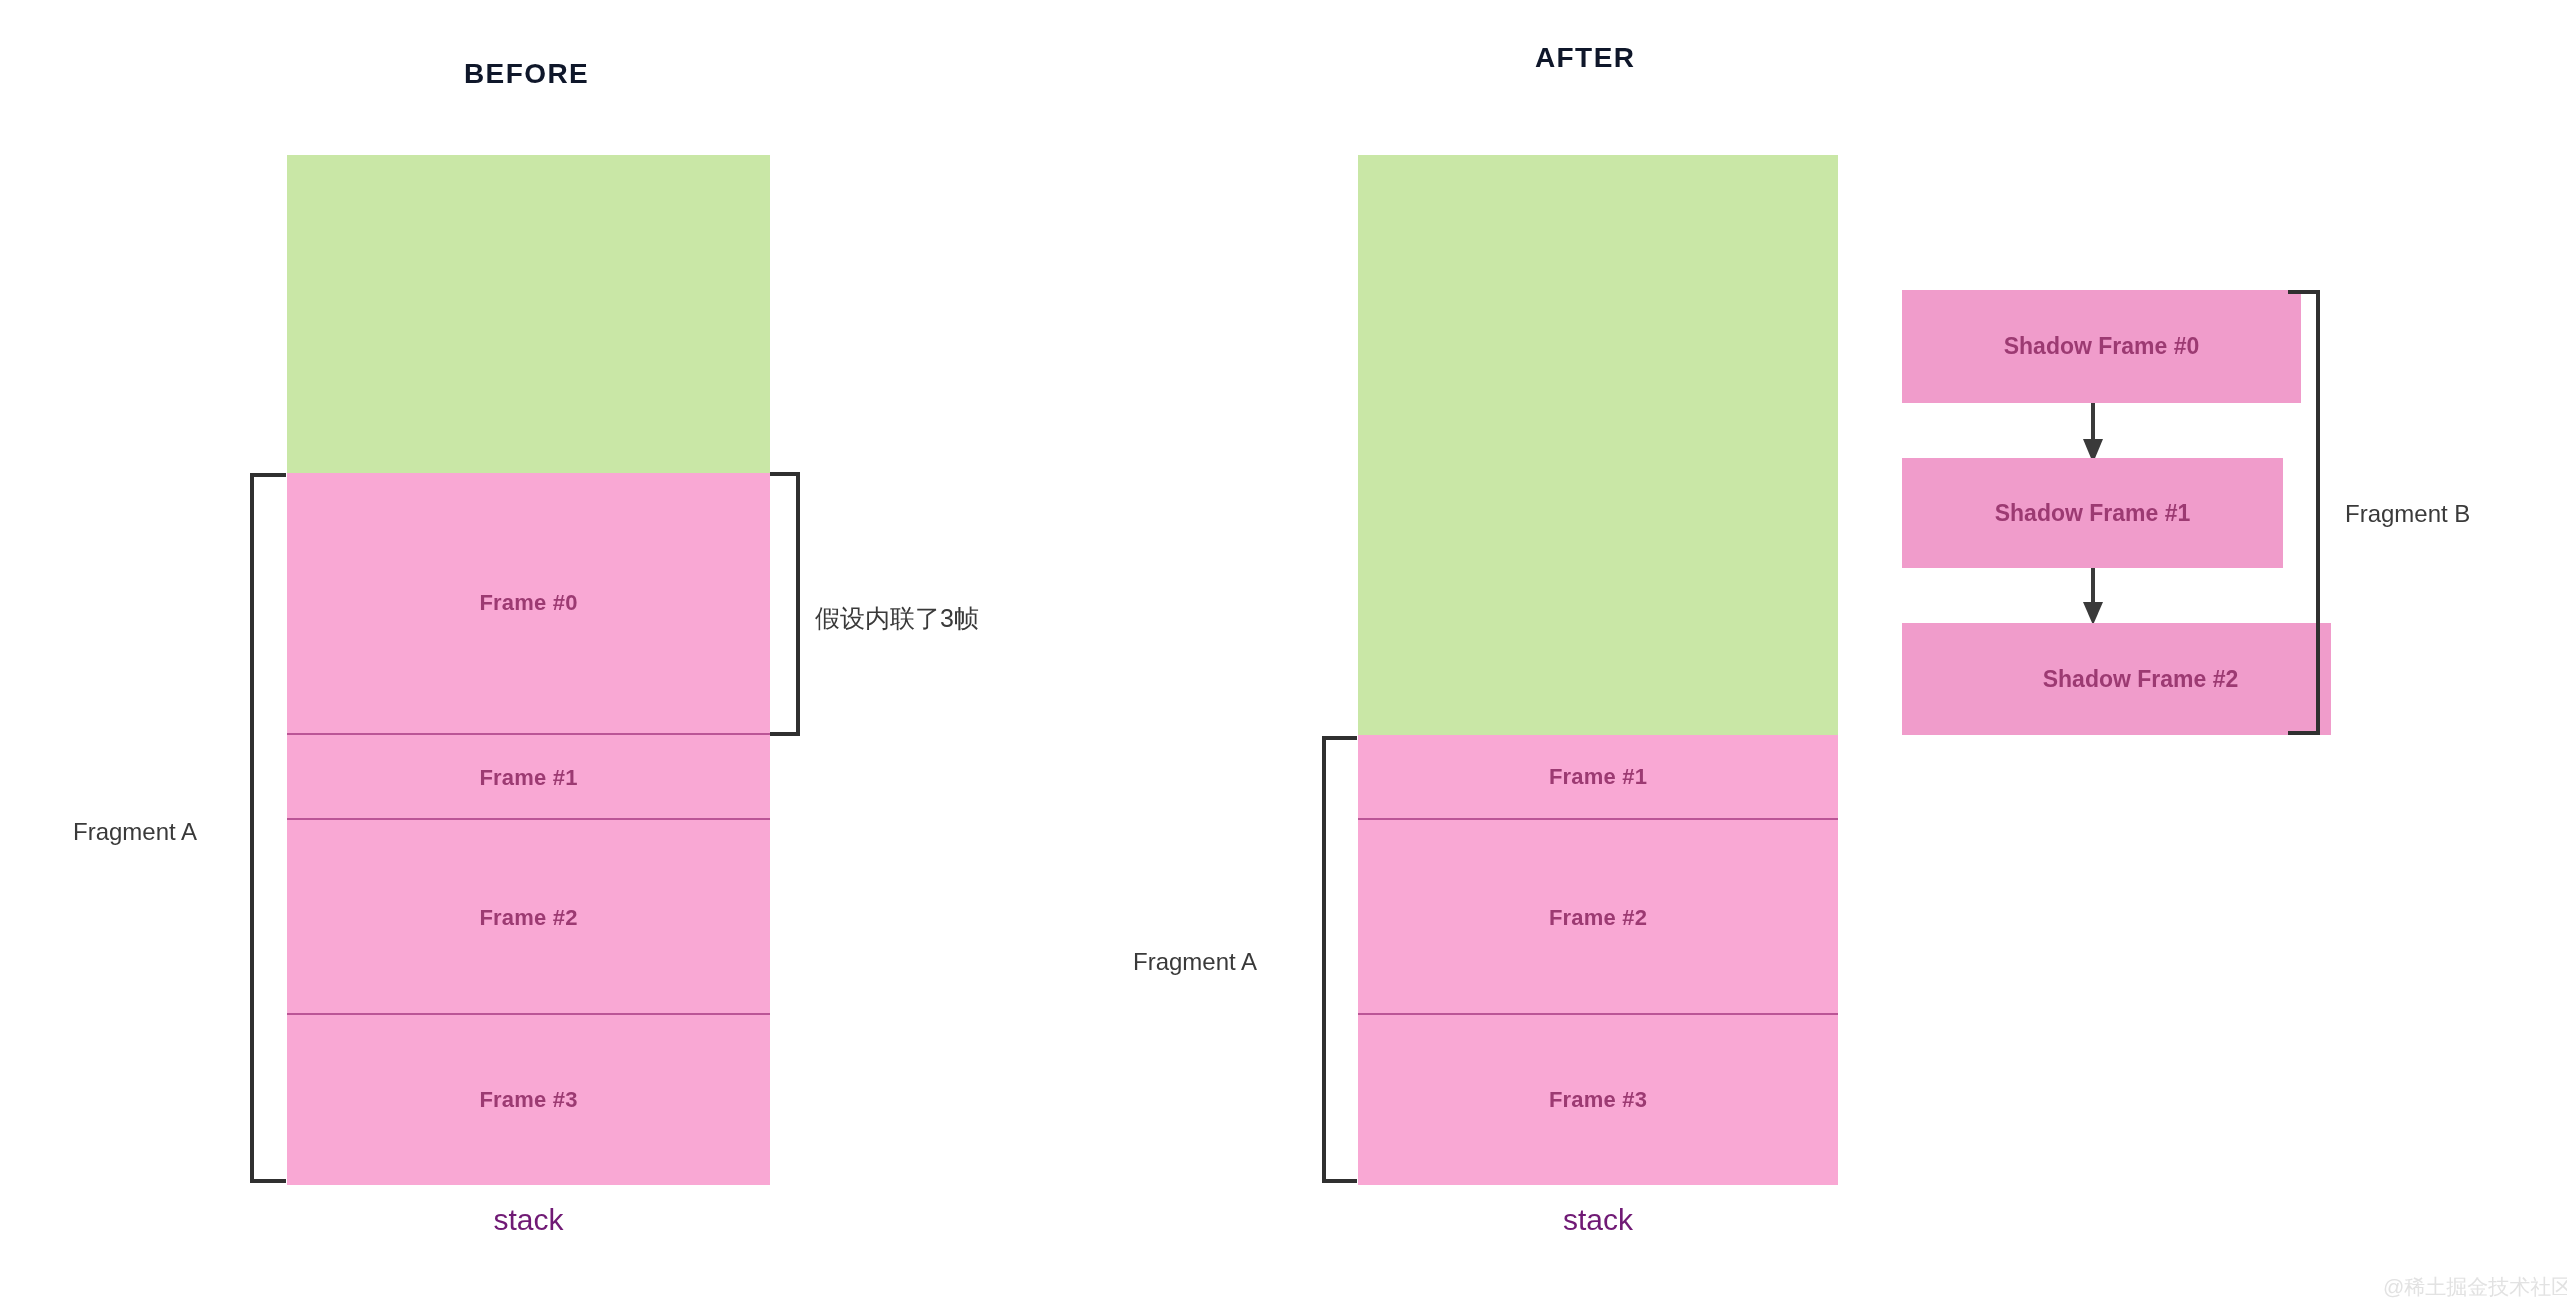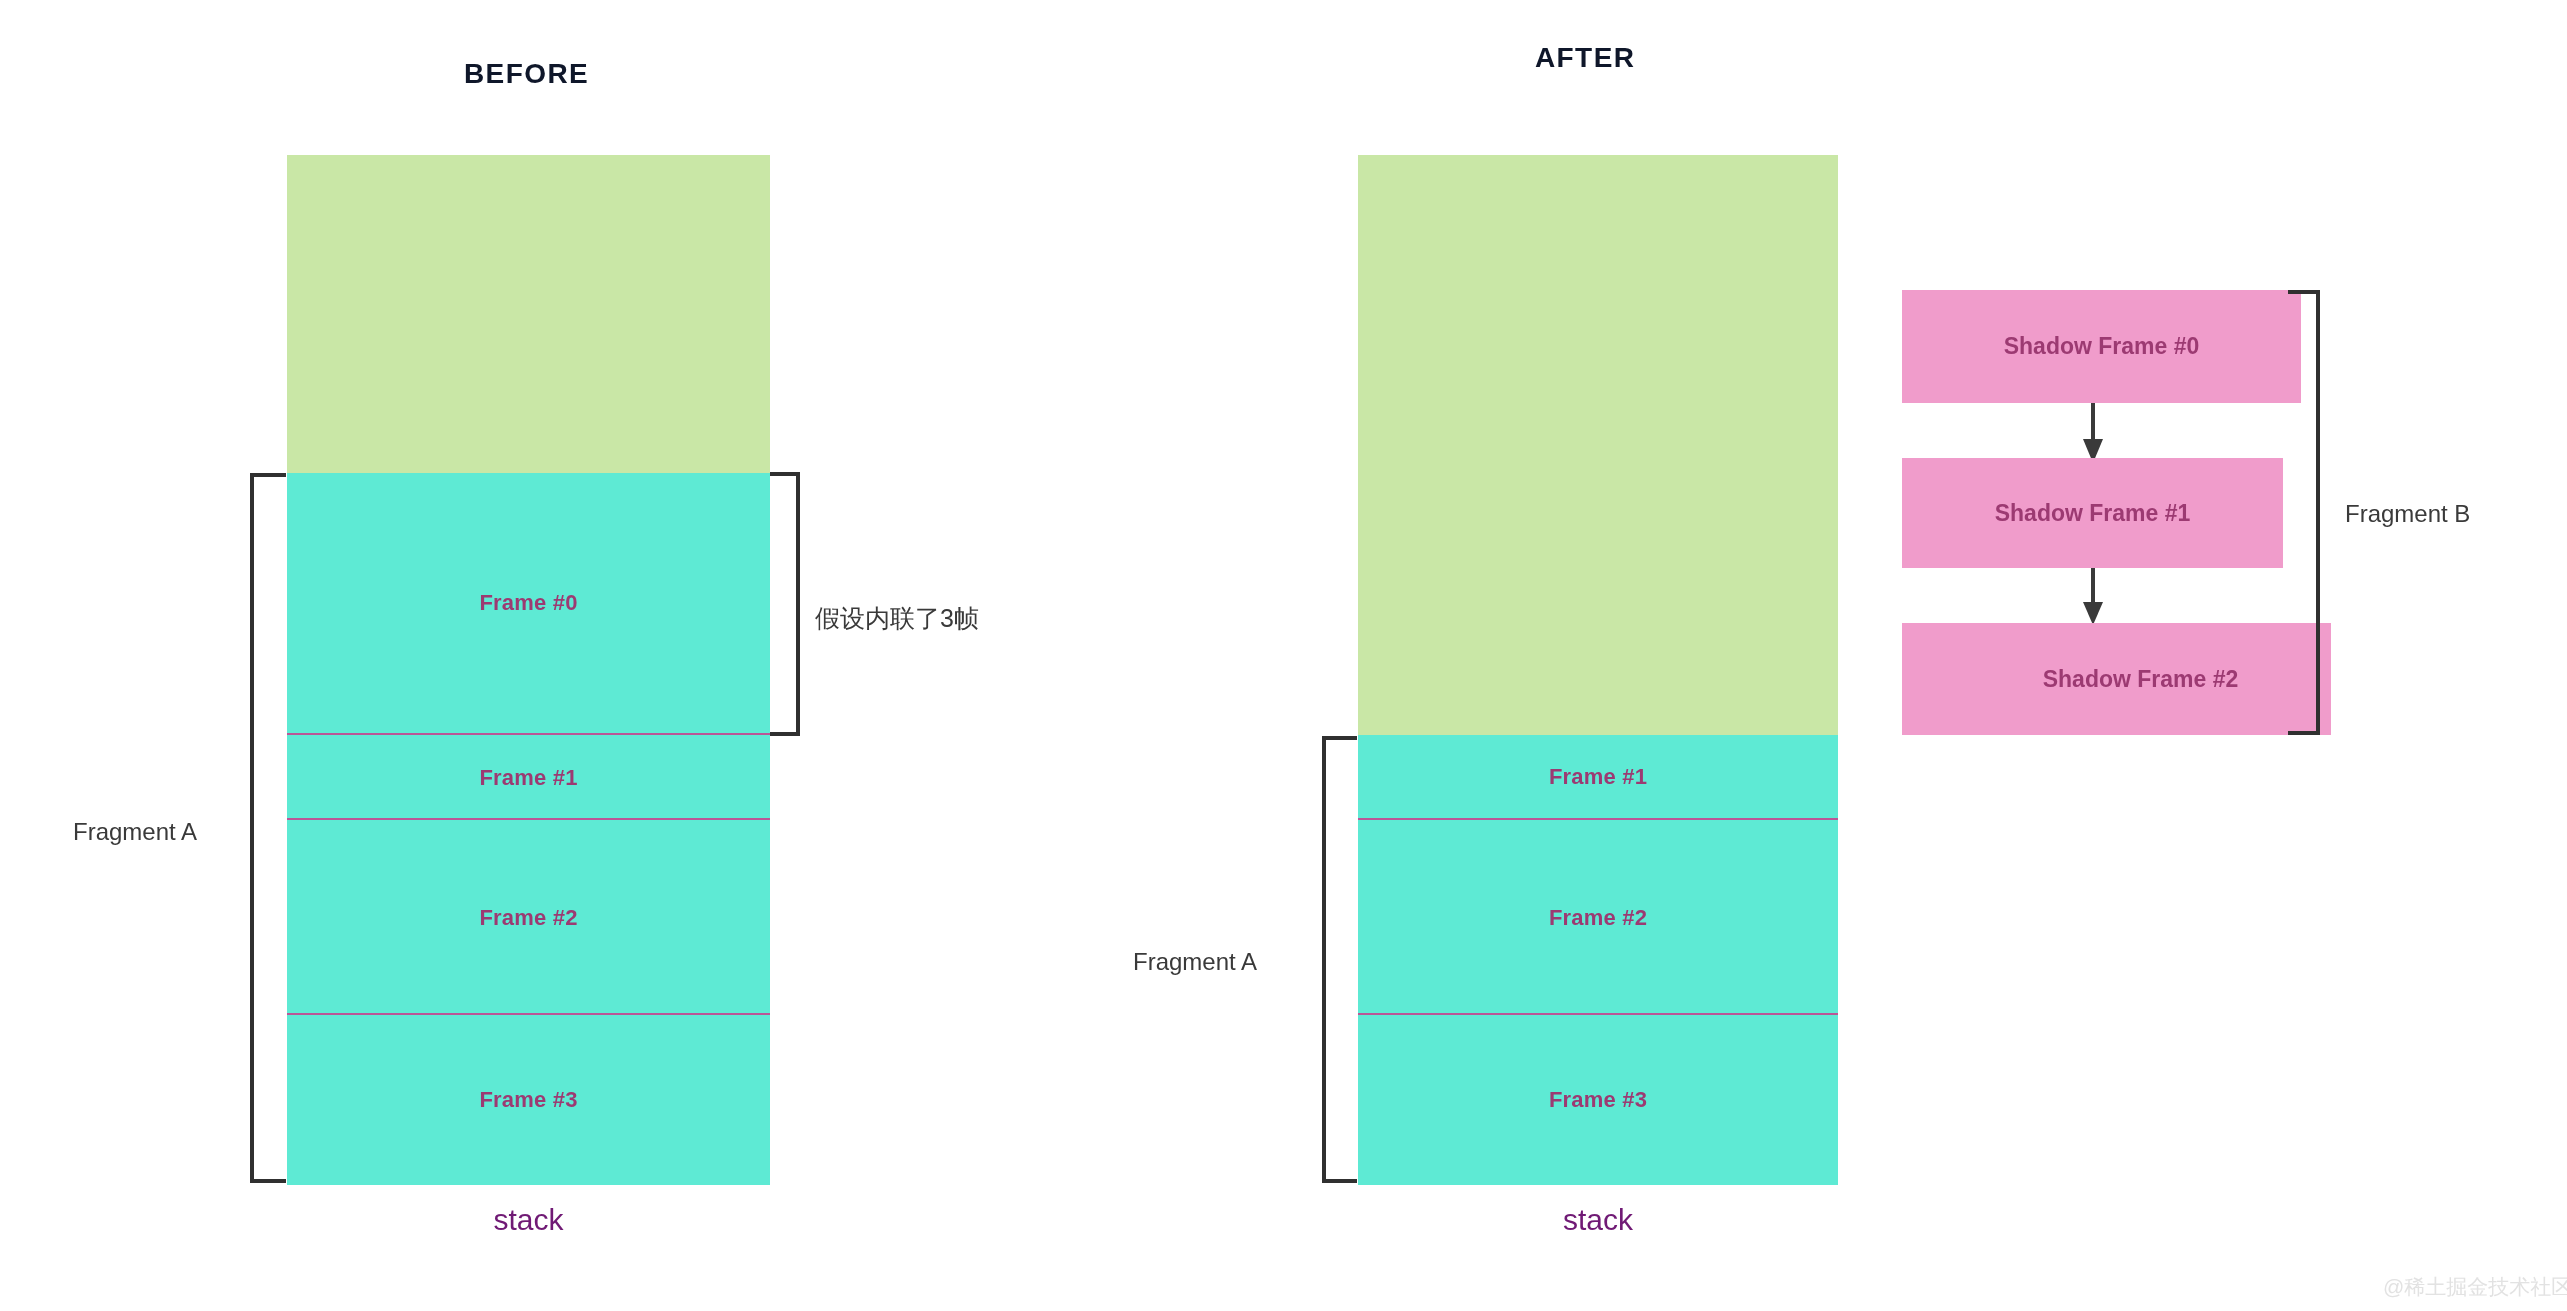--- a/index.html
+++ b/index.html
@@ -38,21 +38,21 @@
   .stack-free {
     position: absolute;
     left: 0;
     right: 0;
     background: #c9e7a6;
   }
   .frame {
     position: absolute;
     left: 0;
     right: 0;
-    background: #5eead4;
+    background: #f9a8d4;
     display: flex;
     align-items: center;
     justify-content: center;
   }
   .frame + .frame {
     border-top: 2px solid #bb5596;
   }
   .frame-label {
     font-size: 22px;
     font-weight: bold;

